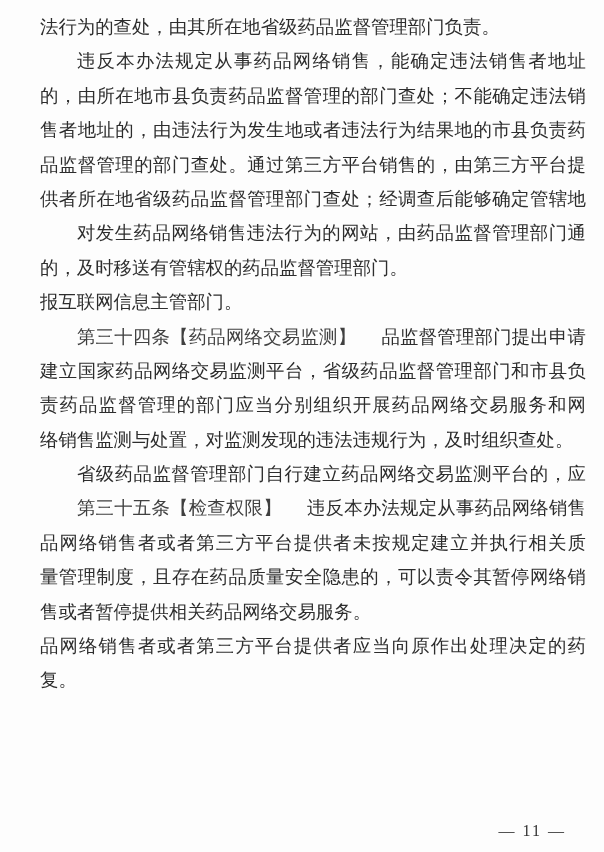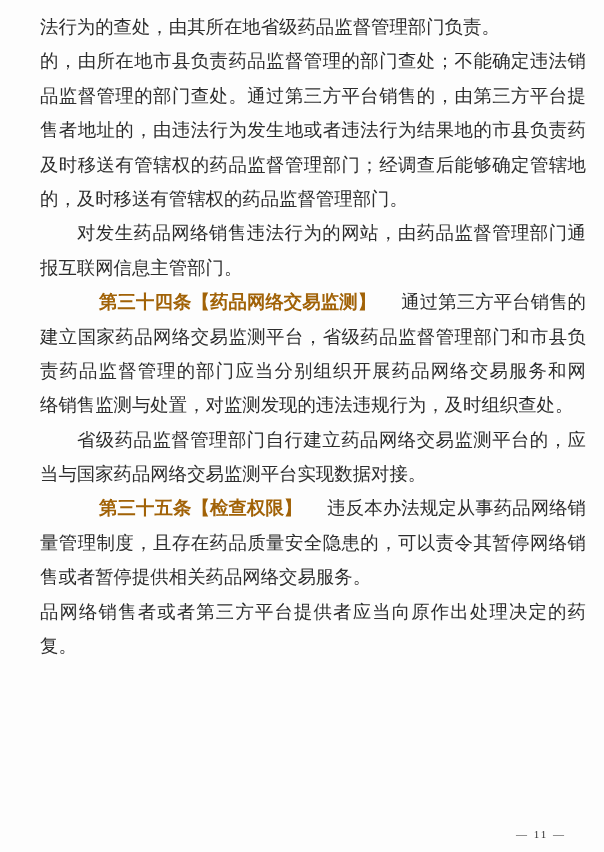--- a/index.html
+++ b/index.html
@@ -31,56 +31,56 @@
     overflow: hidden;
   }
   .line.fill {
     text-align: justify;
     text-align-last: justify;
   }
   .line.indent {
     padding-left: 37px;
   }
   .line b {
-    font-weight: 700;
-    color: #a16207;
-    margin-left: 22px;
+    font-weight: 400;
+    color: #404040;
   }
   .gap {
     display: inline-block;
     width: 1.35em;
   }
   .footer {
     position: absolute;
     right: 56px;
     bottom: 12px;
-    font-size: 11px;
+    font-size: 16px;
     color: #333333;
     letter-spacing: 2px;
   }
 </style>
 </head>
 <body>
 
 <div class="page">
   <div class="text-block">
       <div class="line">法行为的查处，由其所在地省级药品监督管理部门负责。</div>
+      <div class="line fill indent">违反本办法规定从事药品网络销售，能确定违法销售者地址</div>
       <div class="line fill">的，由所在地市县负责药品监督管理的部门查处；不能确定违法销</div>
+      <div class="line fill">售者地址的，由违法行为发生地或者违法行为结果地的市县负责药</div>
       <div class="line fill">品监督管理的部门查处。通过第三方平台销售的，由第三方平台提</div>
-      <div class="line fill">售者地址的，由违法行为发生地或者违法行为结果地的市县负责药</div>
-      <div class="line fill">及时移送有管辖权的药品监督管理部门；经调查后能够确定管辖地</div>
+      <div class="line fill">供者所在地省级药品监督管理部门查处；经调查后能够确定管辖地</div>
+      <div class="line fill indent">对发生药品网络销售违法行为的网站，由药品监督管理部门通</div>
       <div class="line">的，及时移送有管辖权的药品监督管理部门。</div>
-      <div class="line fill indent">对发生药品网络销售违法行为的网站，由药品监督管理部门通</div>
       <div class="line">报互联网信息主管部门。</div>
-      <div class="line fill indent"><b>第三十四条【药品网络交易监测】</b><span class="gap"></span><span>通过第三方平台销售的</span></div>
+      <div class="line fill indent"><b>第三十四条【药品网络交易监测】</b><span class="gap"></span><span>品监督管理部门提出申请</span></div>
       <div class="line fill">建立国家药品网络交易监测平台，省级药品监督管理部门和市县负</div>
       <div class="line fill">责药品监督管理的部门应当分别组织开展药品网络交易服务和网</div>
       <div class="line">络销售监测与处置，对监测发现的违法违规行为，及时组织查处。</div>
       <div class="line fill indent">省级药品监督管理部门自行建立药品网络交易监测平台的，应</div>
-      <div class="line">当与国家药品网络交易监测平台实现数据对接。</div>
       <div class="line fill indent"><b>第三十五条【检查权限】</b><span class="gap"></span><span>违反本办法规定从事药品网络销售</span></div>
+      <div class="line fill">品网络销售者或者第三方平台提供者未按规定建立并执行相关质</div>
       <div class="line fill">量管理制度，且存在药品质量安全隐患的，可以责令其暂停网络销</div>
       <div class="line">售或者暂停提供相关药品网络交易服务。</div>
       <div class="line fill">品网络销售者或者第三方平台提供者应当向原作出处理决定的药</div>
       <div class="line">复。</div>
     </div>
   <div class="footer">— 11 —</div>
 </div>
 
 </body></html>

